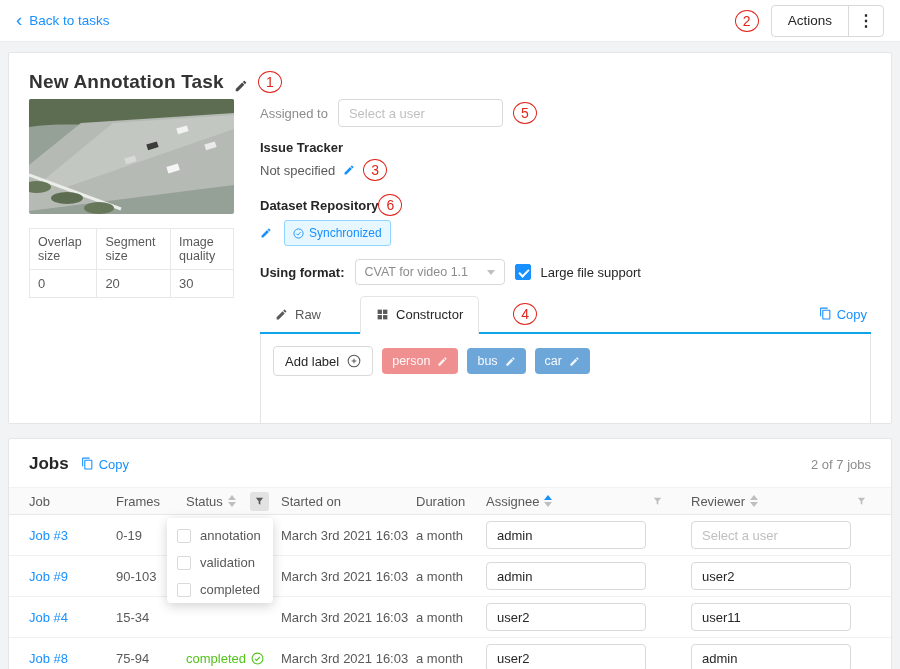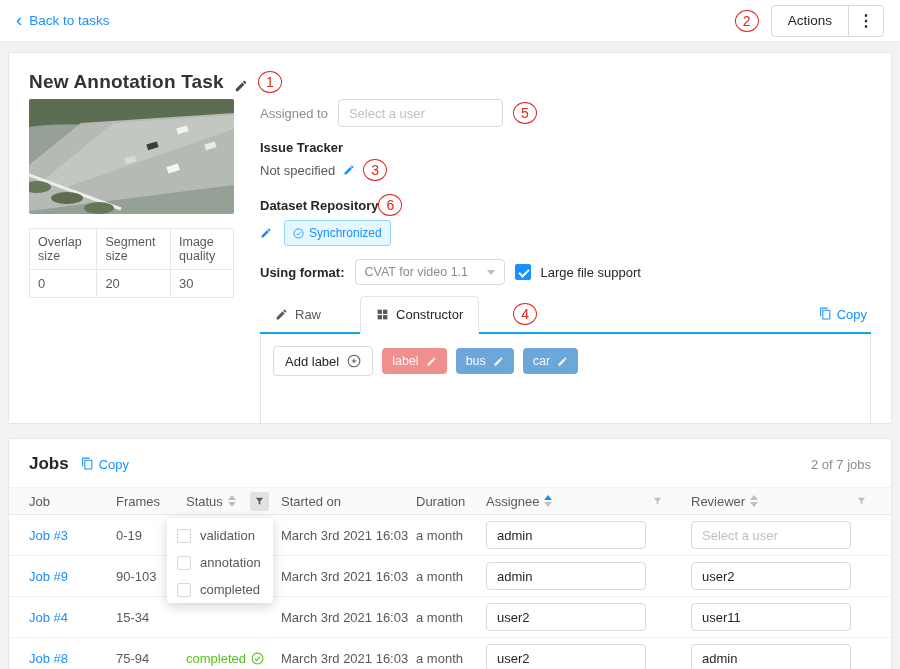--- a/index.html
+++ b/index.html
@@ -316,21 +316,21 @@
             <button class="add-label-btn">
               <span>Add label</span>
               <span class="plus-icon">
                 <svg width="14" height="14" viewBox="0 0 24 24">
                     <circle cx="12" cy="12" r="10" fill="none" stroke="currentColor" stroke-width="1.8"></circle>
                     <path d="M12 8v8M8 12h8" stroke="currentColor" stroke-width="1.8"></path>
                   </svg>
               </span>
             </button>
             <span class="label-tag" style="background-color: rgb(239, 143, 143);">
-              <span>label</span>
+              <span>person</span>
               <span class="tag-pencil">
                 <svg width="11" height="11" viewBox="0 0 24 24">
                     <path d="M3 17.25V21h3.75L17.81 9.94l-3.75-3.75L3 17.25zM20.71 7.04c.39-.39.39-1.02 0-1.41l-2.34-2.34c-.39-.39-1.02-.39-1.41 0l-1.83 1.83 3.75 3.75 1.83-1.83z" fill="currentColor"></path>
                   </svg>
               </span>
             </span>
             <span class="label-tag" style="background-color: rgb(109, 166, 216);">
               <span>bus</span>
               <span class="tag-pencil">
                 <svg width="11" height="11" viewBox="0 0 24 24">
@@ -455,25 +455,25 @@
         </span>
         <span class="cell">March 3rd 2021 16:03</span>
         <span class="cell">a month</span>
         <span><input class="text-input cell-input" value="user2" style=""></span>
         <span><input class="text-input cell-input" value="admin" style=""></span>
       </div>
 
       <div class="filter-dropdown">
         <div class="filter-item">
           <span class="cb"></span>
-          <span>validation</span>
+          <span>annotation</span>
         </div>
         <div class="filter-item">
           <span class="cb"></span>
-          <span>annotation</span>
+          <span>validation</span>
         </div>
         <div class="filter-item">
           <span class="cb"></span>
           <span>completed</span>
         </div>
       </div>
     </div>
   </section>
 </div>
 

